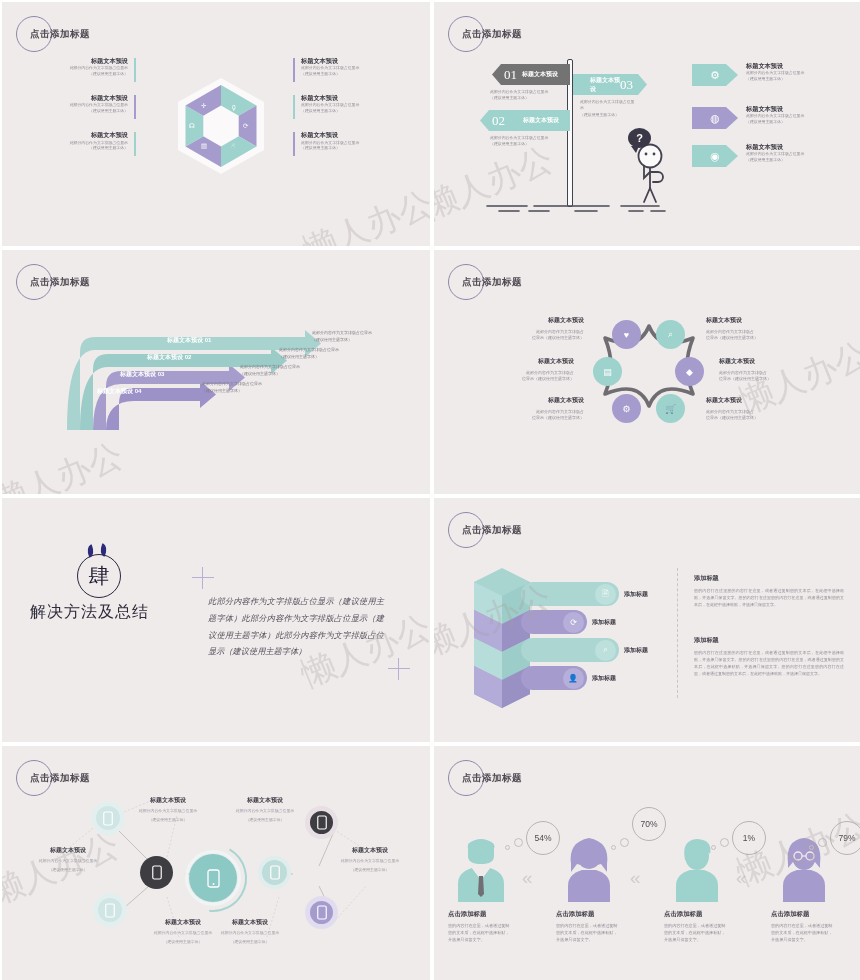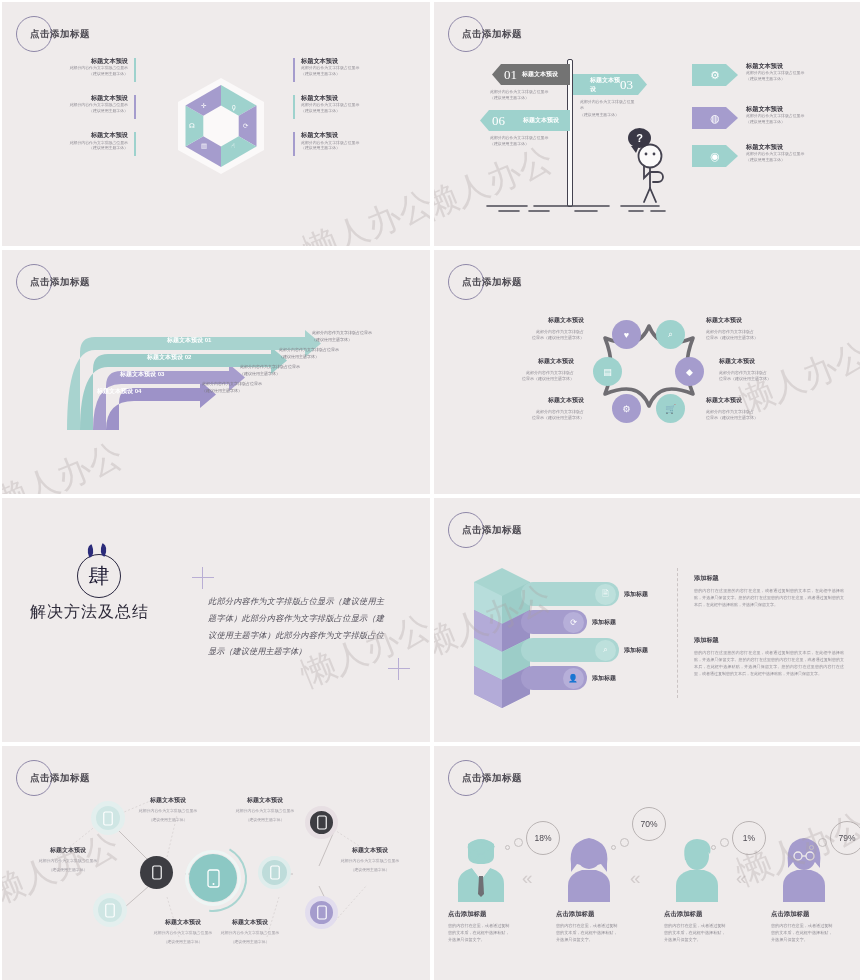--- a/index.html
+++ b/index.html
@@ -212,21 +212,21 @@
     <div class="signL" style="left:58px;top:62px;width:78px;background:#737373">
       <span class="num">01</span>
       <span class="slabel">标题文本预设</span>
     </div>
     <div class="sdesc" style="left:56px;top:87px;">
       <div>此部分内容作为文字排版占位显示</div>
       <div>（建议使用主题字体）</div>
     </div>
 
     <div class="signL" style="left:46px;top:108px;width:90px;background:#9ed2cd">
-      <span class="num">06</span>
+      <span class="num">02</span>
       <span class="slabel" style="margin-left:18px">标题文本预设</span>
     </div>
     <div class="sdesc" style="left:56px;top:133px;">
       <div>此部分内容作为文字排版占位显示</div>
       <div>（建议使用主题字体）</div>
     </div>
 
     <div class="signR" style="left:139px;top:72px;width:74px;background:#9ed2cd;justify-content:space-between;padding-right:14px">
       <span class="slabel" style="margin-left:0">标题文本预设</span>
       <span class="num">03</span>
@@ -591,21 +591,21 @@
         <path d="M19 16 Q19 6 33 6 Q47 6 47 16 L47 12 Q40 8 33 9 Q26 8 19 13 Z" fill="#9ed2cd"></path>
         <circle cx="26" cy="20" r="4.5" fill="none" stroke="#9ed2cd" stroke-width="1.4"></circle>
         <circle cx="40" cy="20" r="4.5" fill="none" stroke="#9ed2cd" stroke-width="1.4"></circle>
         <line x1="30.5" y1="20" x2="35.5" y2="20" stroke="#9ed2cd" stroke-width="1.4"></line>
         <path d="M10 68 L10 50 Q10 38 24 34 L33 46 L42 34 Q56 38 56 50 L56 68 Z" fill="#9ed2cd"></path>
         <path d="M24 34 L33 46 L42 34 L37 33 L33 40 L29 33 Z" fill="#efebeb"></path>
         <path d="M31 42 L35 42 L36 60 L33 63 L30 60 Z" fill="#6f6f74"></path>
       </svg>
     </div>
     <div class="pct" style="left:92px;top:75px">
-      <span>18%</span>
+      <span>54%</span>
     </div>
     <div class="bub" style="left:80px;top:92px;width:9px;height:9px"></div>
     <div class="bub" style="left:71px;top:99px;width:5px;height:5px"></div>
     <div class="ttl8" style="left:14px;top:164px">点击添加标题</div>
     <div class="des8" style="left:14px;top:176px">您的内容打在这里，或者通过复制您的文本后，在此框中选择粘贴，并选择只保留文字。</div>
 
     <div class="arw" style="left:88px;top:122px">«</div>
 
     <div class="person" style="left:122px;top:88px">
       <svg width="66" height="68" viewBox="0 0 66 68">

